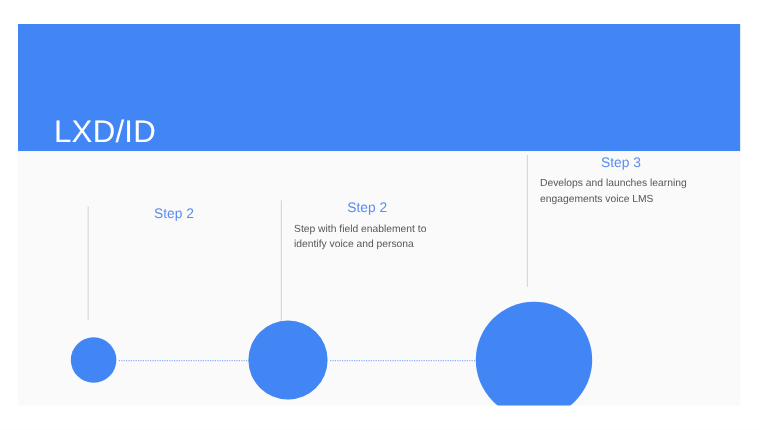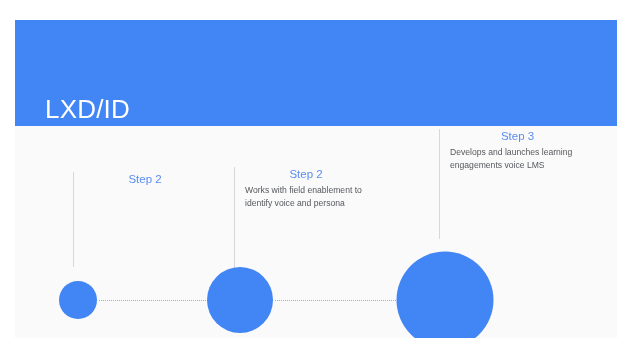--- a/index.html
+++ b/index.html
@@ -120,21 +120,21 @@
   </div>
 
   <div class="body-area">
 
     <div class="step-block s1">
       <div class="step-title">Step 2</div>
     </div>
 
     <div class="step-block s2">
       <div class="step-title">Step 2</div>
-      <div class="step-desc">Works with field enablement to identify voice and persona</div>
+      <div class="step-desc">Step with field enablement to identify voice and persona</div>
     </div>
 
     <div class="step-block s3">
       <div class="step-title">Step 3</div>
       <div class="step-desc">Develops and launches learning engagements voice LMS</div>
     </div>
 
   </div>
 
   <div class="timeline">

